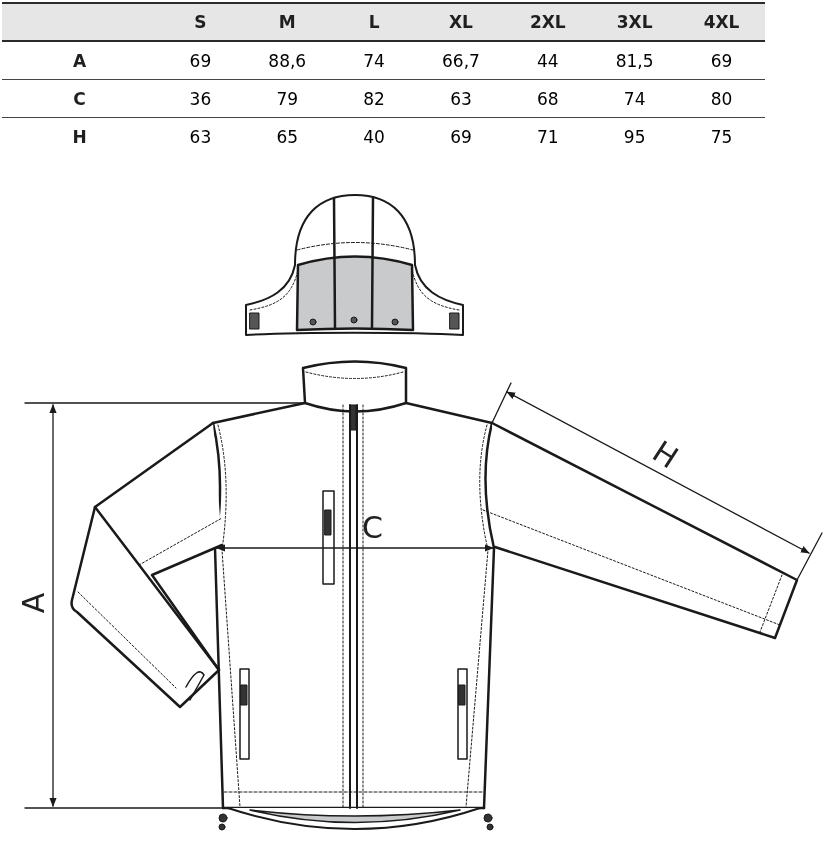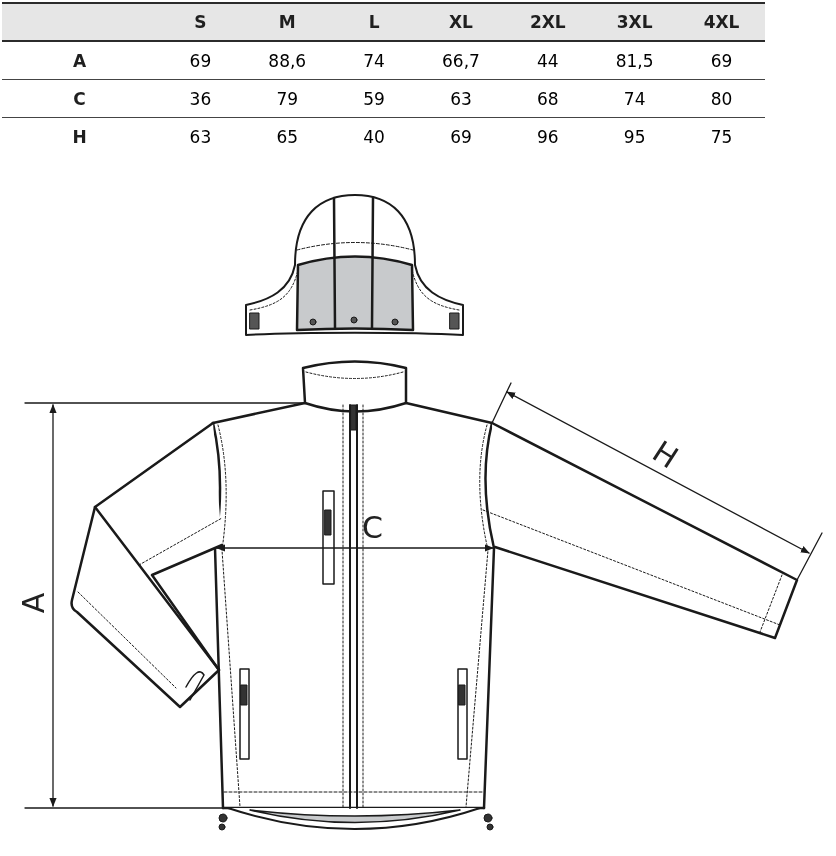--- a/index.html
+++ b/index.html
@@ -51,33 +51,33 @@
       <td>74</td>
       <td>66,7</td>
       <td>44</td>
       <td>81,5</td>
       <td>69</td>
     </tr>
     <tr>
       <td class="rowlabel">C</td>
       <td>36</td>
       <td>79</td>
-      <td>59</td>
+      <td>82</td>
       <td>63</td>
       <td>68</td>
       <td>74</td>
       <td>80</td>
     </tr>
     <tr>
       <td class="rowlabel">H</td>
       <td>63</td>
       <td>65</td>
       <td>40</td>
       <td>69</td>
-      <td>96</td>
+      <td>71</td>
       <td>95</td>
       <td>75</td>
     </tr>
   </tbody>
 </table>
 
 <svg style="position:absolute;left:0;top:0" width="836" height="856" viewBox="0 0 836 856">
   <defs>
     <marker id="arr" viewBox="0 0 10 10" refX="9" refY="5" markerWidth="7" markerHeight="7" orient="auto-start-reverse">
       <path d="M0,1 L10,5 L0,9 z" fill="#1a1a1a"></path>

